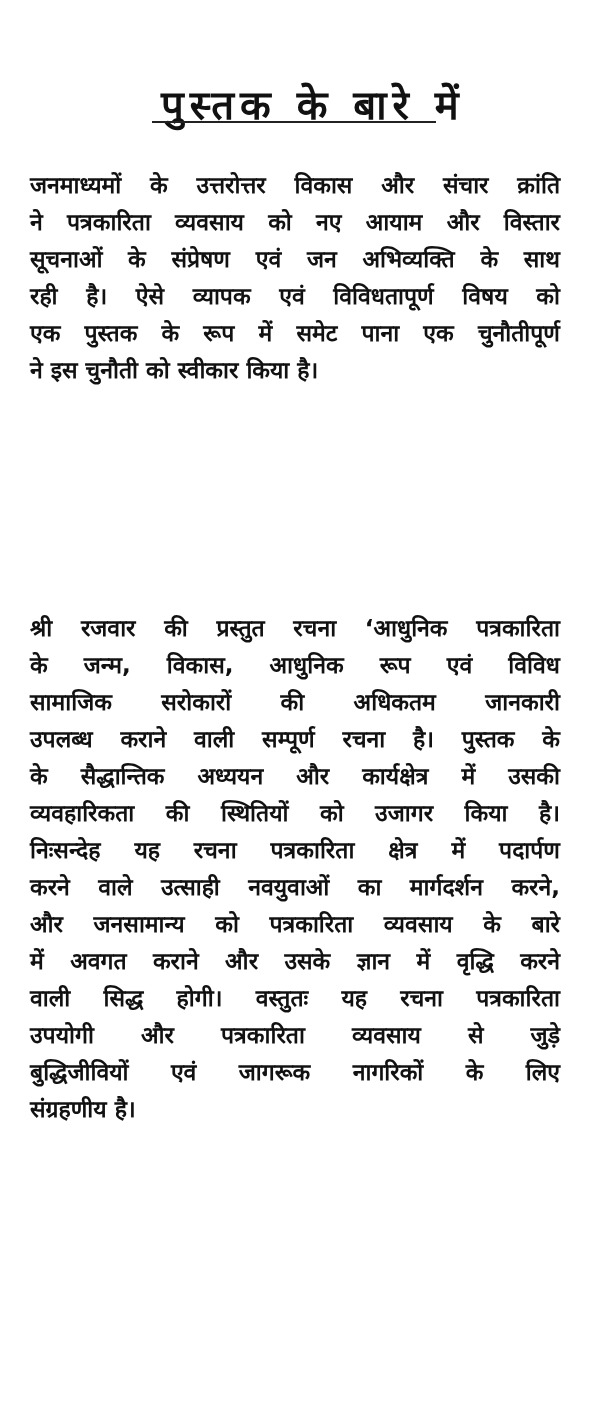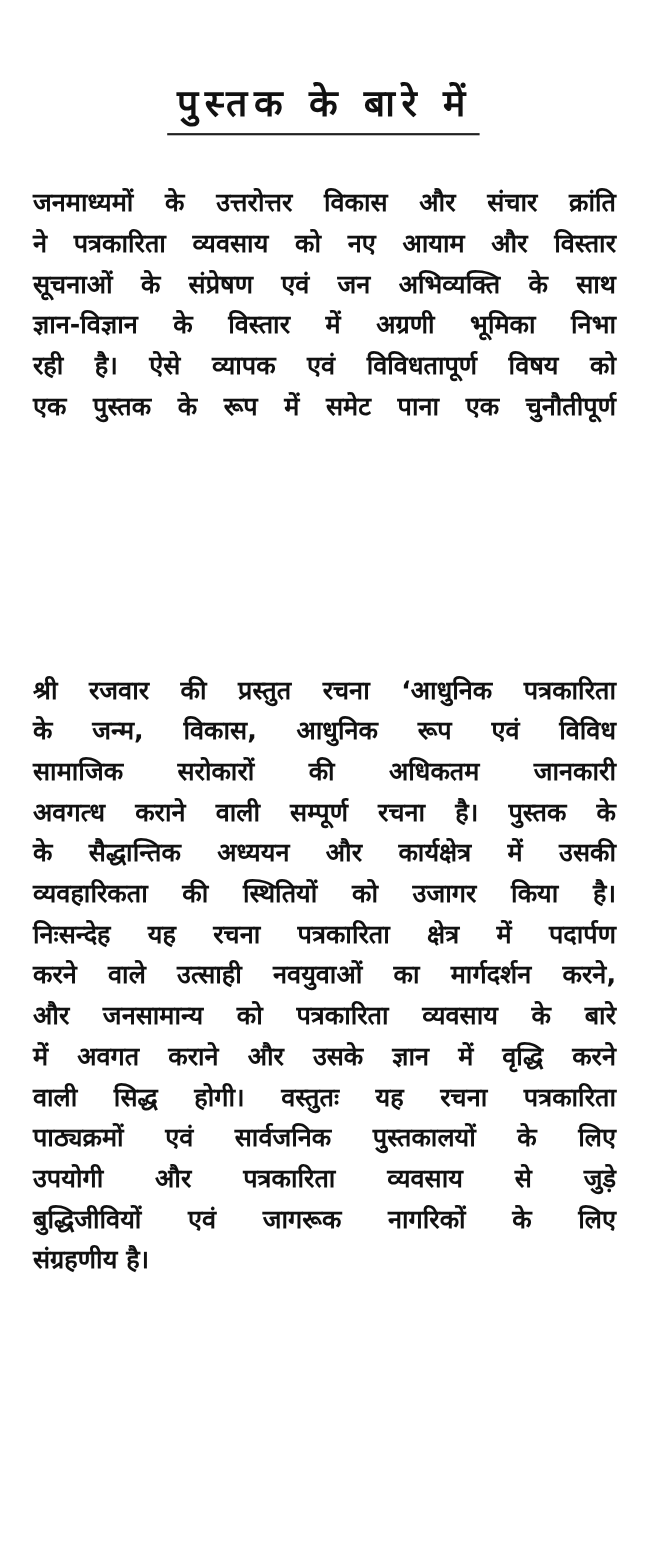--- a/index.html
+++ b/index.html
@@ -23,26 +23,26 @@
     height: 1404px;
   }
   .title-wrap {
     position: absolute;
     left: 150px;
     top: 68px;
     width: 290px;
     text-align: center;
   }
   .title {
-    font-size: 34px;
+    font-size: 40px;
     line-height: 52px;
     font-weight: bold;
     letter-spacing: 6px;
     white-space: nowrap;
-    margin: 0;
+    margin: 11px;
   }
   .title-rule {
     position: absolute;
     left: 152px;
     top: 121px;
     width: 284px;
     height: 0;
     border-top: 2px solid #222222;
   }
   .para {
@@ -75,36 +75,35 @@
 
   <div class="title-wrap">
     <h1 class="title">पुस्तक के बारे में</h1>
   </div>
   <div class="title-rule"></div>
 
   <div class="para para-1">
     <span class="line">जनमाध्यमों के उत्तरोत्तर विकास और संचार क्रांति</span>
     <span class="line">ने पत्रकारिता व्यवसाय को नए आयाम और विस्तार</span>
     <span class="line">सूचनाओं के संप्रेषण एवं जन अभिव्यक्ति के साथ</span>
-    <span class="line">ज्ञान-विज्ञान के विस्तार में अग्रणी भूमिका निभा</span>
     <span class="line">रही है। ऐसे व्यापक एवं विविधतापूर्ण विषय को</span>
     <span class="line">एक पुस्तक के रूप में समेट पाना एक चुनौतीपूर्ण</span>
+    <span class="line last">ने इस चुनौती को स्वीकार किया है।</span>
   </div>
 
   <div class="para para-2">
     <span class="line">श्री रजवार की प्रस्तुत रचना ‘आधुनिक पत्रकारिता</span>
     <span class="line">के जन्म, विकास, आधुनिक रूप एवं विविध</span>
     <span class="line">सामाजिक सरोकारों की अधिकतम जानकारी</span>
-    <span class="line">अवगत्ध कराने वाली सम्पूर्ण रचना है। पुस्तक के</span>
+    <span class="line">उपलब्ध कराने वाली सम्पूर्ण रचना है। पुस्तक के</span>
     <span class="line">के सैद्धान्तिक अध्ययन और कार्यक्षेत्र में उसकी</span>
     <span class="line">व्यवहारिकता की स्थितियों को उजागर किया है।</span>
     <span class="line">निःसन्देह यह रचना पत्रकारिता क्षेत्र में पदार्पण</span>
     <span class="line">करने वाले उत्साही नवयुवाओं का मार्गदर्शन करने,</span>
     <span class="line">और जनसामान्य को पत्रकारिता व्यवसाय के बारे</span>
     <span class="line">में अवगत कराने और उसके ज्ञान में वृद्धि करने</span>
     <span class="line">वाली सिद्ध होगी। वस्तुतः यह रचना पत्रकारिता</span>
-    <span class="line">पाठ्यक्रमों एवं सार्वजनिक पुस्तकालयों के लिए</span>
     <span class="line">उपयोगी  और पत्रकारिता व्यवसाय से जुड़े</span>
     <span class="line">बुद्धिजीवियों एवं जागरूक नागरिकों के लिए</span>
     <span class="line last">संग्रहणीय है।</span>
   </div>
 
 </div>
 
 </body></html>

